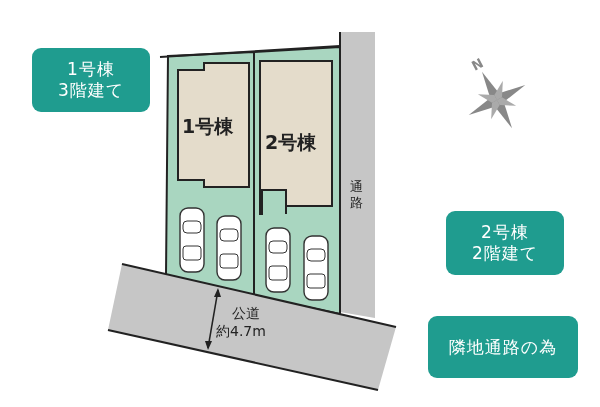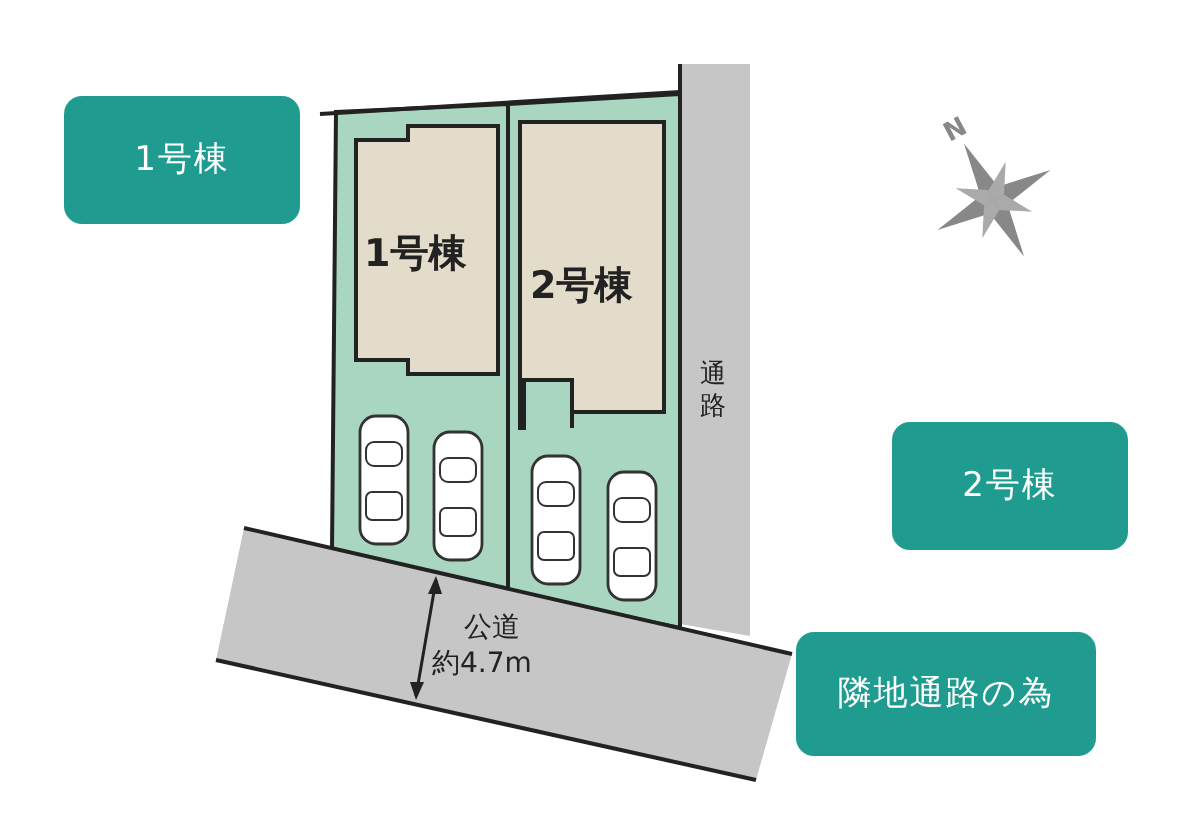--- a/index.html
+++ b/index.html
@@ -81,21 +81,23 @@
       <polygon points="0,20 4,4 0,0 -4,4" fill="#aaa"></polygon>
       <polygon points="20,0 4,4 0,0 4,-4" fill="#aaa"></polygon>
       <polygon points="-20,0 -4,4 0,0 -4,-4" fill="#aaa"></polygon>
     </g>
     <text x="-6" y="-36" font-size="13" font-weight="bold" fill="#888">N</text>
   </g>
 </svg>
 
 <div class="label-box" style="left:32px;top:48px;width:118px;height:64px;">
   <span>1号棟</span>
+  <span>3階建て</span>
 </div>
 
 <div class="label-box" style="left:446px;top:211px;width:118px;height:64px;">
   <span>2号棟</span>
+  <span>2階建て</span>
 </div>
 
-<div class="label-box" style="left:398px;top:316px;width:150px;height:62px;text-align:right;">
+<div class="label-box" style="left:428px;top:316px;width:150px;height:62px;text-align:right;">
   <span>隣地通路の為</span>
 </div>
 
 </body></html>

